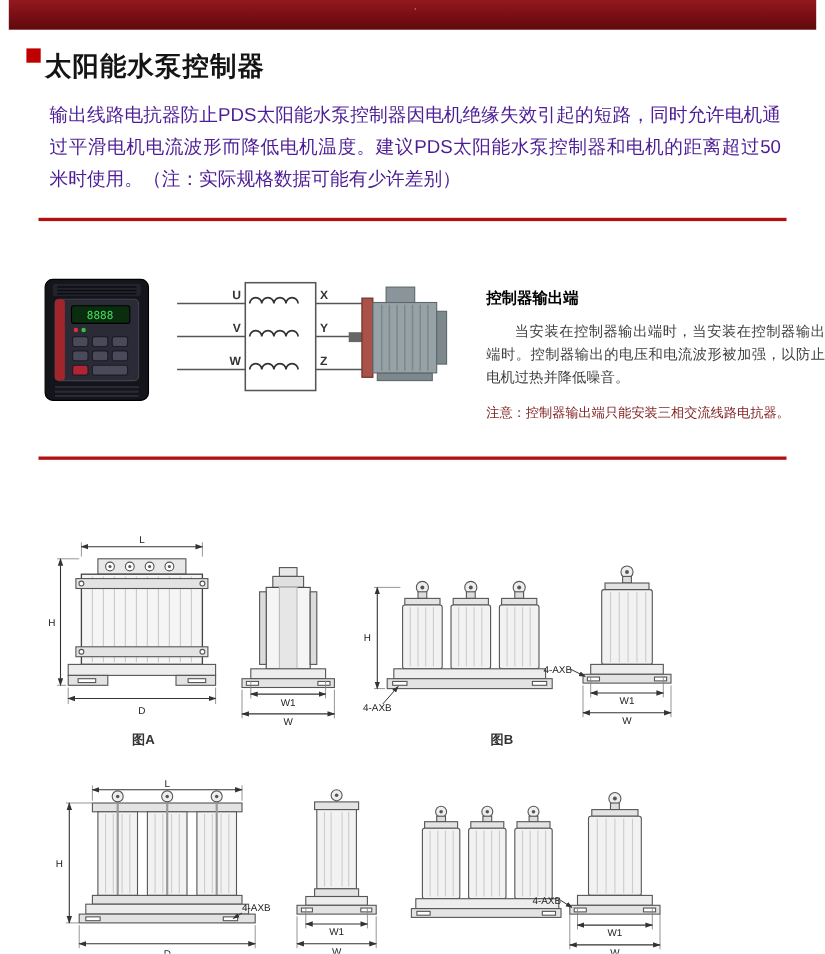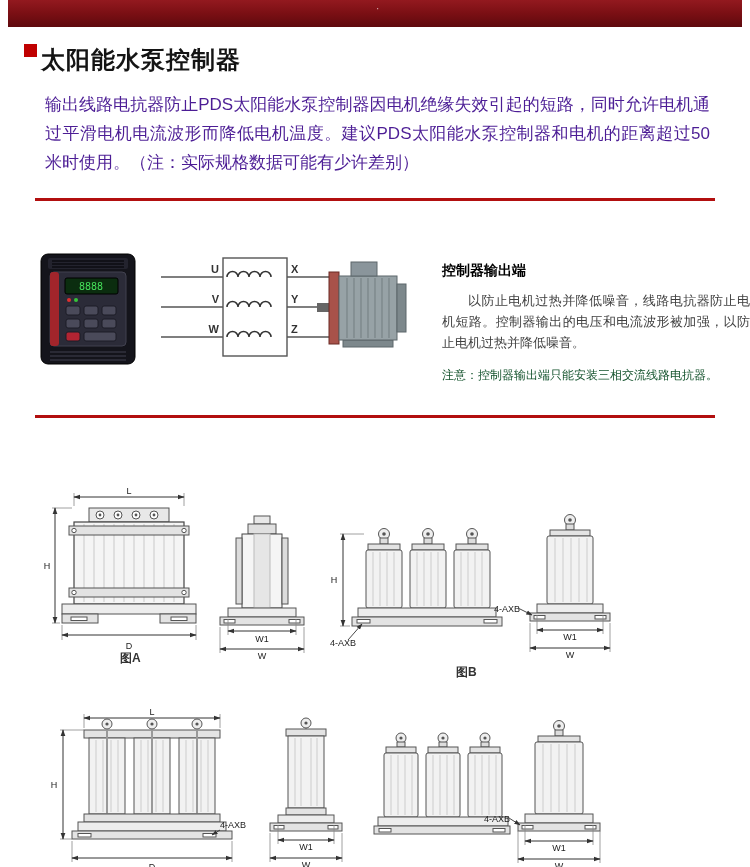--- a/index.html
+++ b/index.html
@@ -20,21 +20,21 @@
     margin:15px 40px 0 45px; color:#4c1d95; font-size:17px;
     line-height:1.7; text-align:justify;
   }
   .divider { border:none; height:3px; background:#b20f0f; margin:20px 35px 0 35px; }
   .wiring-section { display:flex; align-items:center; margin:16px 0 0 38px; height:178px;gap:21px; }
   .inverter-wrap { margin-top:12px; flex:none; }
   .wiring-wrap { margin-top:26px; margin-left:2px; flex:none; }
   .output-text { width:352px; margin-left:10px; margin-top:34px; }
   .output-heading { color:#000000; font-size:14px; font-weight:bold; margin-bottom:10px; }
   .output-body { color:#3f3f3f; font-size:13px; line-height:1.65; text-indent:2em; text-align:justify; }
-  .output-note { color:#14532d; font-size:12px; margin-top:13px; }
+  .output-note { color:#7f1d1d; font-size:12px; margin-top:13px; }
   .drawings { position:relative; height:452px; margin-top:8px; }
   .fig { position:absolute; }
   .fig-caption { position:absolute; font-size:12px; font-weight:bold; color:#333; }
   svg { overflow:visible; }
   svg text.dim { font-size:9px; fill:#222; font-family:"Liberation Sans",sans-serif; }
   svg text.wl { font-size:11px; fill:#333; font-weight:bold; font-family:"Liberation Sans",sans-serif; }
   svg text.lcd { font-family:"DejaVu Sans Mono",monospace; }
 </style>
 </head>
 <body>
@@ -125,21 +125,21 @@
             <line x1="228" y1="36" x2="228" y2="96"></line>
           </g>
           <rect x="190" y="20" width="26" height="14" fill="#8a959b" stroke="#5d676b"></rect>
           <rect x="236" y="42" width="9" height="48" fill="#7d888c" stroke="#5d676b"></rect>
         </g>
       </svg>
     </div>
 
     <div class="output-text">
       <h3 class="output-heading">控制器输出端</h3>
-      <p class="output-body">以防止电机过热并降低噪音，线路电抗器防止电机短路。控制器输出的电压和电流波形被加强，以防止电机过热并降低噪音。</p>
+      <p class="output-body">当安装在控制器输出端时，当安装在控制器输出端时。控制器输出的电压和电流波形被加强，以防止电机过热并降低噪音。</p>
       <p class="output-note">注意：控制器输出端只能安装三相交流线路电抗器。</p>
     </div>
   </div>
 
   <hr class="divider">
 
   <div class="drawings">
 
     <svg class="fig" style="left:42px;top:58px" width="175" height="172" viewBox="0 0 175 172">
       <defs>
@@ -219,21 +219,21 @@
       <line x1="16" y1="109" x2="16" y2="125" stroke="#888" stroke-width="0.8"></line>
       <line x1="84" y1="109" x2="84" y2="125" stroke="#888" stroke-width="0.8"></line>
       <line x1="16" y1="121" x2="84" y2="121" stroke="#333" stroke-width="1" marker-start="url(#m2)" marker-end="url(#m2)"></line>
       <text class="dim" x="50" y="132" text-anchor="middle">W1</text>
       <line x1="8" y1="117" x2="8" y2="143" stroke="#888" stroke-width="0.8"></line>
       <line x1="92" y1="117" x2="92" y2="143" stroke="#888" stroke-width="0.8"></line>
       <line x1="8" y1="139" x2="92" y2="139" stroke="#333" stroke-width="1" marker-start="url(#m2)" marker-end="url(#m2)"></line>
       <text class="dim" x="50" y="149" text-anchor="middle">W</text>
     </svg>
 
-    <div class="fig-caption" style="left:120px;top:224px">图A</div>
+    <div class="fig-caption" style="left:120px;top:238px">图A</div>
 
     <svg class="fig" style="left:328px;top:92px" width="175" height="135" viewBox="0 0 175 135">
       <defs>
           <marker id="m3" viewBox="0 0 10 10" markerWidth="7" markerHeight="7" refX="9" refY="5" orient="auto-start-reverse">
             <path d="M10,5 L0,1.5 L0,8.5 Z" fill="#333"></path>
           </marker>
         </defs>
       <g>
         <g fill="#eee" stroke="#555">
           <circle cx="56" cy="16" r="5.5"></circle>
@@ -308,21 +308,21 @@
       <line x1="45" y1="107" x2="45" y2="126" stroke="#888" stroke-width="0.8"></line>
       <line x1="111" y1="107" x2="111" y2="126" stroke="#888" stroke-width="0.8"></line>
       <line x1="45" y1="122" x2="111" y2="122" stroke="#333" stroke-width="1" marker-start="url(#m4)" marker-end="url(#m4)"></line>
       <text class="dim" x="78" y="132" text-anchor="middle">W1</text>
       <line x1="38" y1="115" x2="38" y2="144" stroke="#888" stroke-width="0.8"></line>
       <line x1="118" y1="115" x2="118" y2="144" stroke="#888" stroke-width="0.8"></line>
       <line x1="38" y1="140" x2="118" y2="140" stroke="#333" stroke-width="1" marker-start="url(#m4)" marker-end="url(#m4)"></line>
       <text class="dim" x="78" y="150" text-anchor="middle">W</text>
     </svg>
 
-    <div class="fig-caption" style="left:456px;top:238px">图B</div>
+    <div class="fig-caption" style="left:446px;top:238px">图B</div>
 
     <svg class="fig" style="left:48px;top:278px" width="200" height="168" viewBox="0 0 200 168">
       <defs>
           <marker id="m5" viewBox="0 0 10 10" markerWidth="7" markerHeight="7" refX="9" refY="5" orient="auto-start-reverse">
             <path d="M10,5 L0,1.5 L0,8.5 Z" fill="#333"></path>
           </marker>
         </defs>
       <line x1="36" y1="24" x2="36" y2="10" stroke="#888" stroke-width="0.8"></line>
       <line x1="172" y1="24" x2="172" y2="10" stroke="#888" stroke-width="0.8"></line>
       <line x1="36" y1="14" x2="172" y2="14" stroke="#333" stroke-width="1" marker-start="url(#m5)" marker-end="url(#m5)"></line>

